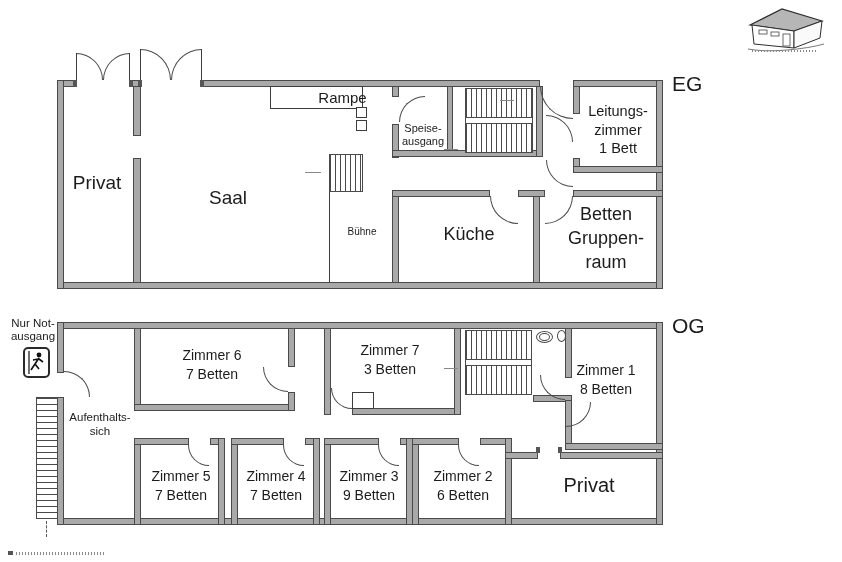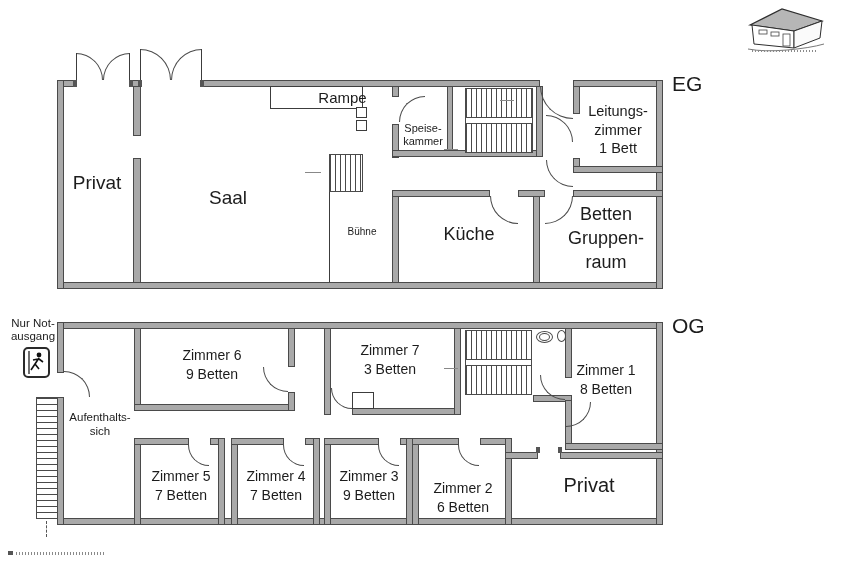--- a/index.html
+++ b/index.html
@@ -104,21 +104,21 @@
     <div class="wall" style="left:518px;top:190px;width:27px;height:7px"></div>
     <div class="wall" style="left:573px;top:190px;width:90px;height:7px"></div>
     <div class="arc bl" style="left:490px;top:196px;width:28px;height:28px"></div>
     <div class="arc br" style="left:545px;top:196px;width:28px;height:28px"></div>
     <div class="wall" style="left:533px;top:196px;width:7px;height:87px"></div>
 
     <div class="lbl" style="left:57px;top:172px;width:80px;font-size:19px;">Privat</div>
     <div class="lbl" style="left:178px;top:187px;width:100px;font-size:19px;">Saal</div>
     <div class="lbl" style="left:332px;top:226px;width:60px;font-size:10px;">Bühne</div>
     <div class="lbl" style="left:394px;top:122px;width:58px;font-size:11px;line-height:13px;">Speise-
-kammer</div>
+ausgang</div>
     <div class="lbl" style="left:410px;top:224px;width:118px;font-size:18px;">Küche</div>
     <div class="lbl" style="left:578px;top:102px;width:80px;font-size:14.5px;line-height:18.5px;">Leitungs-
 zimmer
 1 Bett</div>
     <div class="lbl" style="left:546px;top:202px;width:120px;font-size:18px;line-height:24px;">Betten
 Gruppen-
 raum</div>
     <div class="lbl" style="left:672px;top:72px;width:44px;font-size:21px;text-align:left;">EG</div>
   </div>
 
@@ -195,32 +195,32 @@
     <div class="arc bl" style="left:458px;top:445px;width:21px;height:21px"></div>
 
     <div class="wall" style="left:505px;top:452px;width:33px;height:7px"></div>
     <div class="wall" style="left:560px;top:452px;width:103px;height:7px"></div>
     <div class="post" style="left:536px;top:447px;width:4px;height:6px"></div>
     <div class="post" style="left:558px;top:447px;width:4px;height:6px"></div>
 
     <div class="lbl" style="left:62px;top:410px;width:76px;font-size:11.5px;line-height:14px;">Aufenthalts-
 sich</div>
     <div class="lbl" style="left:152px;top:346px;width:120px;font-size:14px;line-height:19px;">Zimmer 6
-9 Betten</div>
+7 Betten</div>
     <div class="lbl" style="left:330px;top:341px;width:120px;font-size:14px;line-height:19px;">Zimmer 7
 3 Betten</div>
     <div class="lbl" style="left:546px;top:361px;width:120px;font-size:14px;line-height:19px;">Zimmer 1
 8 Betten</div>
     <div class="lbl" style="left:121px;top:467px;width:120px;font-size:14px;line-height:19px;">Zimmer 5
 7 Betten</div>
     <div class="lbl" style="left:216px;top:467px;width:120px;font-size:14px;line-height:19px;">Zimmer 4
 7 Betten</div>
     <div class="lbl" style="left:309px;top:467px;width:120px;font-size:14px;line-height:19px;">Zimmer 3
 9 Betten</div>
-    <div class="lbl" style="left:403px;top:467px;width:120px;font-size:14px;line-height:19px;margin-top:12px;">Zimmer 2
+    <div class="lbl" style="left:403px;top:467px;width:120px;font-size:14px;line-height:19px;">Zimmer 2
 6 Betten</div>
     <div class="lbl" style="left:525px;top:474px;width:128px;font-size:20px;">Privat</div>
     <div class="lbl" style="left:672px;top:314px;width:44px;font-size:21px;text-align:left;">OG</div>
   </div>
 
 
   <div class="post" style="left:8px;top:551px;width:5px;height:4px"></div>
   <div class="smudge" style="left:16px;top:552px;width:88px;height:3px;"></div>
 
 </div>

